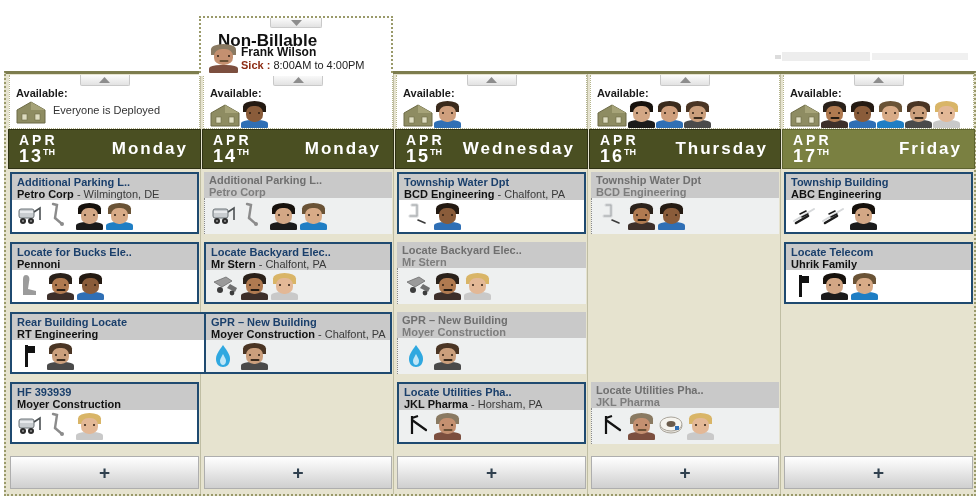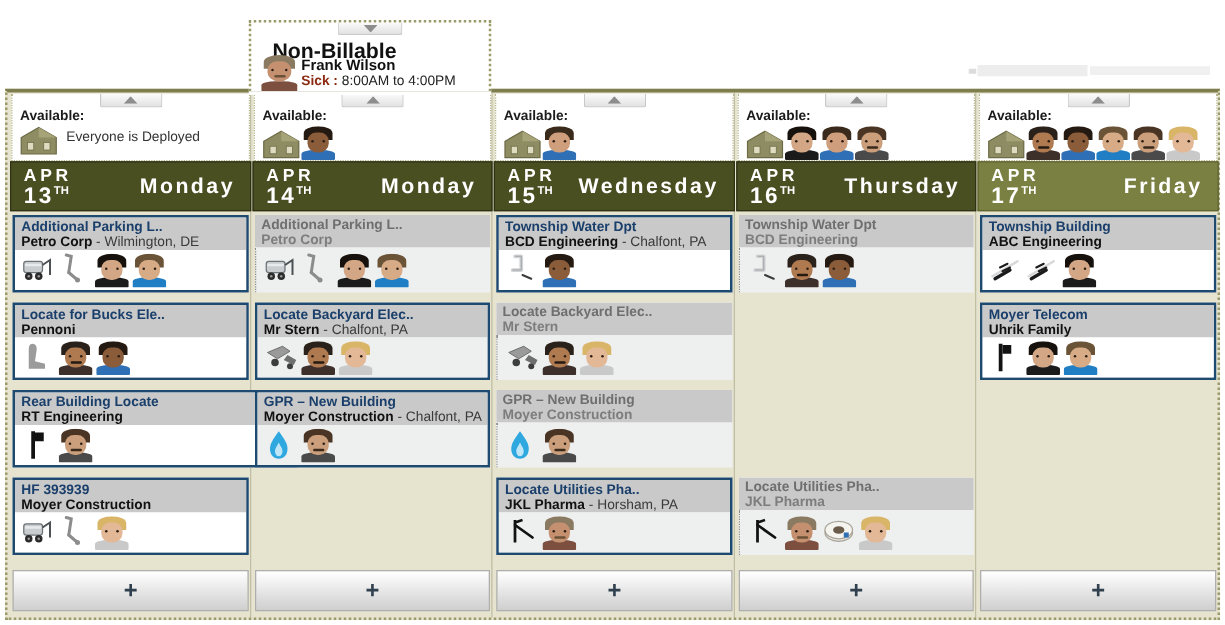--- a/index.html
+++ b/index.html
@@ -557,21 +557,21 @@
               <div class="shirt" style="background:#c9c9c9"></div>
               <div class="hair" style="background:#d9b567"></div>
               <div class="skin" style="background:#e3b896"></div>
               <div class="eyeL"></div>
               <div class="eyeR"></div>
             </div>
           </div>
         </div>
         <div class="job" style="left: 776px; width: 189px; top: 72px; height: 62px;">
           <div class="hdr">
-            <div class="title">Moyer Telecom</div>
+            <div class="title">Locate Telecom</div>
             <div class="sub"><span class="client">Uhrik Family</span><span class="loc"></span></div>
           </div>
           <div class="body">
             <div class="tool"><svg width="20" height="28" viewBox="0 0 20 28">
                 <rect x="7" y="3" width="3" height="22" fill="#121212"></rect>
                 <path d="M10 4 L17 4 L17 11 L10 11 Z" fill="#121212"></path>
               </svg></div>
             <div class="face">
               <div class="shirt" style="background:#1b1b1b"></div>
               <div class="hair" style="background:#16110c"></div>

